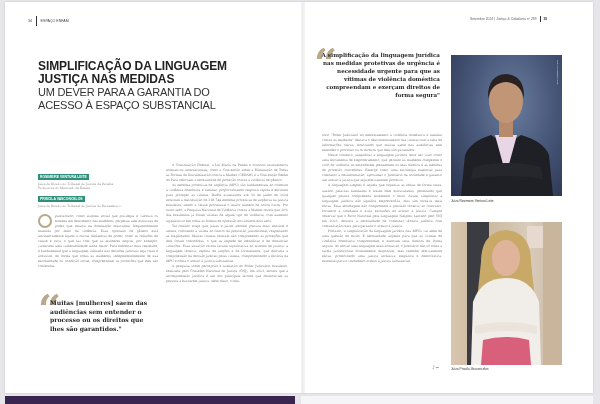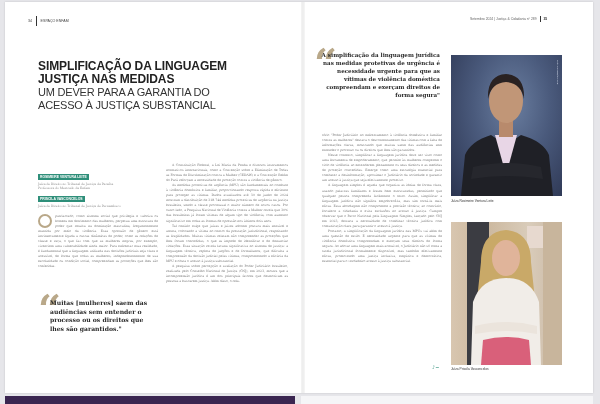--- a/index.html
+++ b/index.html
@@ -51,21 +51,21 @@
 <div class="hdr-right">
   <span>Setembro 2024  |  Justiça &amp; Cidadania  nº 289</span>
   <span class="bar"></span>
   <span class="pg">35</span>
 </div>
 
 <div class="title">
   <div class="t1">SIMPLIFICAÇÃO DA LINGUAGEM</div>
   <div class="t1">JUSTIÇA NAS MEDIDAS</div>
   <div class="t2">UM DEVER PARA A GARANTIA DO</div>
-  <div class="t2">ACESSO À JUSTIÇA SUBSTANCIAL</div>
+  <div class="t2">ACESSO À ESPAÇO SUBSTANCIAL</div>
 </div>
 
 <div class="author" style="top:164px;">
   <div class="name">ROSIMEIRE VENTURA LEITE</div>
   <div class="role">Juíza de Direito no Tribunal de Justiça da Paraíba</div>
   <div class="role">Professora do Mestrado da Enfam</div>
 </div>
 <div class="author" style="top:186px;">
   <div class="name">PRISCILA VASCONCELOS</div>
   <div class="role">Juíza de Direito no Tribunal de Justiça de Pernambuco</div>

